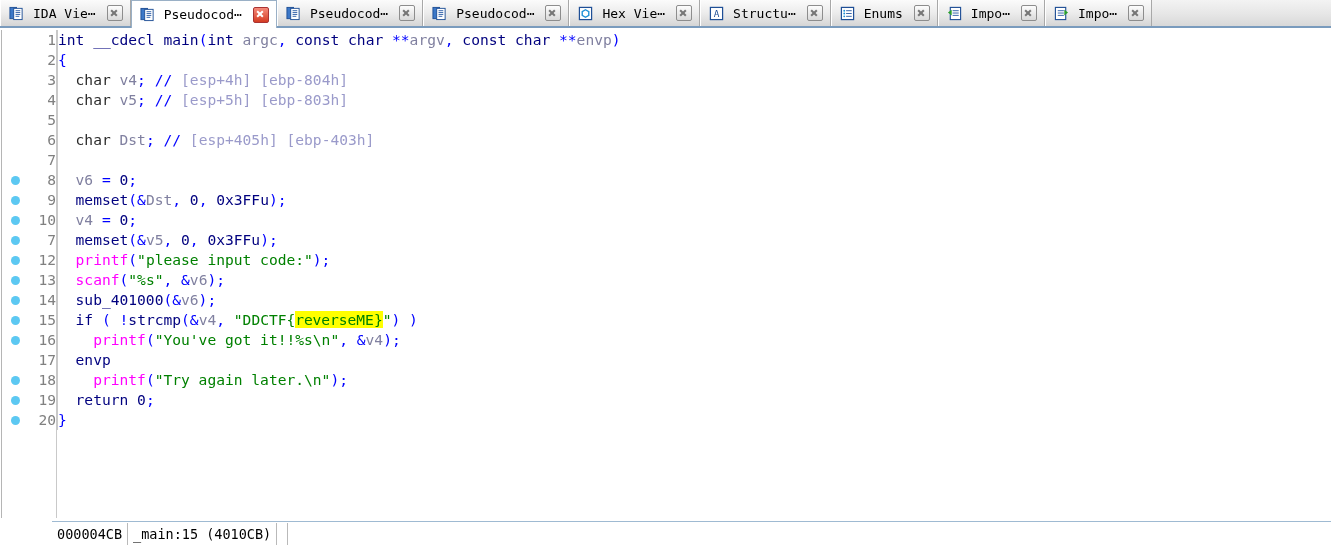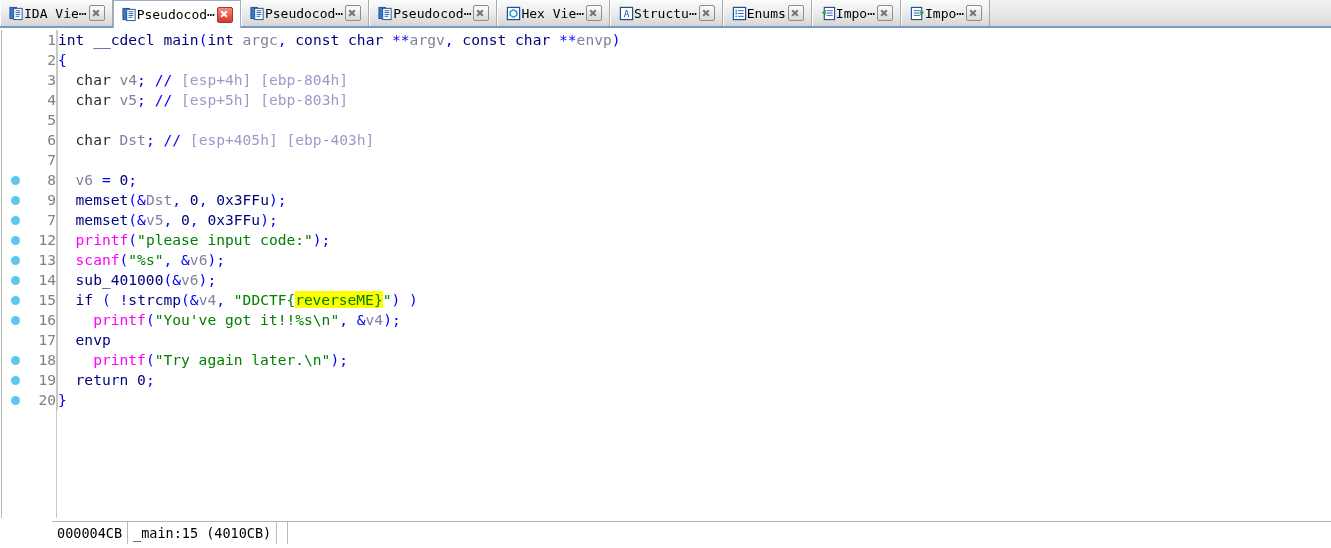--- a/index.html
+++ b/index.html
@@ -24,21 +24,21 @@
     background: linear-gradient(to bottom, #f3f3f3 0%, #e6e6e6 55%, #d8d8d8 100%);
     border-bottom: 2px solid #7a9bbd;
     box-sizing: border-box;
     display: flex;
     align-items: stretch;
   }
   .tab {
     position: relative;
     display: flex;
     align-items: center;
-    gap: 0;
+    gap: 9px;
     padding: 0 7px 0 8px;
     height: 26px;
     box-sizing: border-box;
     background: linear-gradient(to bottom, #fbfbfb 0%, #ececec 50%, #d5d5d5 100%);
     border-right: 1px solid #a8a8a8;
     border-left: 1px solid #ffffff;
     font-family: "DejaVu Sans Mono", "Liberation Mono", monospace;
     font-size: 13px;
     color: #000000;
     white-space: nowrap;
@@ -180,20 +180,21 @@
 
   
   .statusbar {
     position: absolute;
     left: 52px; top: 521px;
     width: 1279px;
     height: 24px;
     background: #ffffff;
     border-top: 1px solid #9fbad2;
     display: flex;
+    align-items: center;
     font-family: "DejaVu Sans Mono", "Liberation Mono", monospace;
     font-size: 13.5px;
     color: #000000;
     box-sizing: border-box;
   }
   .sb-cell {
     height: 22px;
     display: flex;
     align-items: center;
     padding: 0 5px;
@@ -406,20 +407,26 @@
       <div class="code">  <span class="t-var">v6</span> <span class="t-punc">=</span> <span class="t-num">0</span><span class="t-punc">;</span></div>
     </div>
 
     <div class="row">
       <div class="gutter"><span class="dot"></span></div>
       <div class="lnum">9</div>
       <div class="vbar"></div>
       <div class="code">  <span class="t-func">memset</span><span class="t-punc">(&amp;</span><span class="t-var">Dst</span><span class="t-punc">,</span> <span class="t-num">0</span><span class="t-punc">,</span> <span class="t-num">0x3FFu</span><span class="t-punc">);</span></div>
     </div>
 
+    <div class="row">
+      <div class="gutter"><span class="dot"></span></div>
+      <div class="lnum">10</div>
+      <div class="vbar"></div>
+      <div class="code">  <span class="t-var">v4</span> <span class="t-punc">=</span> <span class="t-num">0</span><span class="t-punc">;</span></div>
+    </div>
 
     <div class="row">
       <div class="gutter"><span class="dot"></span></div>
       <div class="lnum">7</div>
       <div class="vbar"></div>
       <div class="code">  <span class="t-func">memset</span><span class="t-punc">(&amp;</span><span class="t-var">v5</span><span class="t-punc">,</span> <span class="t-num">0</span><span class="t-punc">,</span> <span class="t-num">0x3FFu</span><span class="t-punc">);</span></div>
     </div>
 
     <div class="row">
       <div class="gutter"><span class="dot"></span></div>

